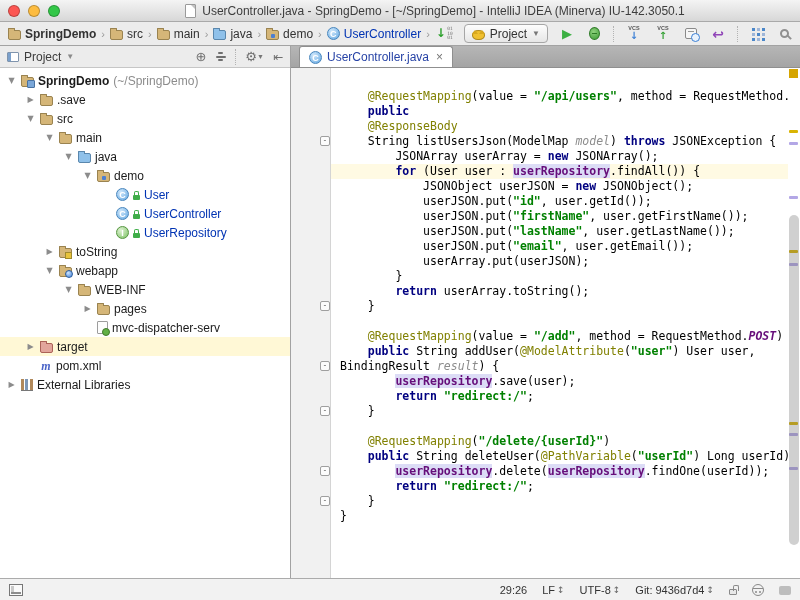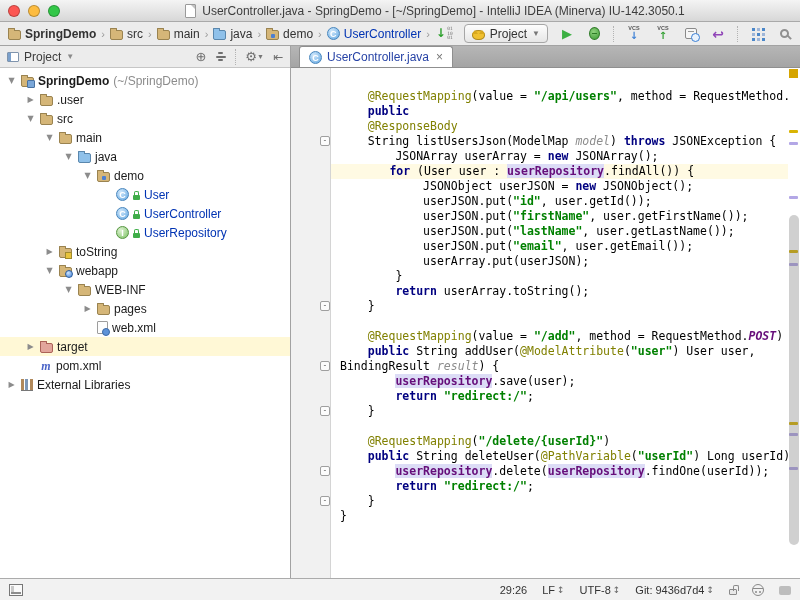--- a/index.html
+++ b/index.html
@@ -116,21 +116,21 @@
   .tab{height:21px;background:#fff;border:1px solid #8f8f8f;border-bottom:none;border-radius:3px 3px 0 0;
     display:flex;align-items:center;gap:5px;padding:0 9px;font-size:12px;color:var(--tab_text);}
   .tab .close{color:#777;font-size:12px;line-height:12px;margin-left:2px;}
   .ebody{flex:1;position:relative;background:#fff;overflow:hidden;}
   .gutter{position:absolute;left:0;top:0;bottom:0;width:40px;background:#f1f1f1;border-right:1px solid #d4d4d4;}
   .fold{position:absolute;left:29px;width:10px;height:10px;background:#fcfcfc;border:1px solid #9f9f9f;
     border-radius:2px;color:#666;font:8px/8px "DejaVu Sans Mono",monospace;text-align:center;z-index:3;}
   .codebox{position:absolute;left:41px;right:12px;top:0;bottom:0;padding:21px 0 0 8px;
     font:11.5px/15px "DejaVu Sans Mono",monospace;white-space:pre;color:#000;}
   .cline{height:15px;}
-  .cline.crow{background:var(--caret_row);margin-left:-9px;padding-left:3px;}
+  .cline.crow{background:var(--caret_row);margin-left:-9px;padding-left:9px;}
   .sg-p{color:#000;}
   .sg-k{color:var(--keyword);font-weight:bold;}
   .sg-st{color:var(--string);font-weight:bold;}
   .sg-a{color:var(--annotation);}
   .sg-sf{color:var(--field);font-weight:bold;font-style:italic;}
   .sg-fh{color:var(--field);font-weight:bold;background:var(--usage_bg);}
   .sg-g{color:var(--unused);font-style:italic;}
   .stripe{position:absolute;right:0;top:0;bottom:0;width:12px;background:#fff;z-index:4;}
   .sind{position:absolute;right:2px;top:1px;width:9px;height:9px;background:var(--indicator);}
   .smark{position:absolute;left:1px;width:9px;height:3px;border-radius:1px;}
@@ -283,21 +283,21 @@
       <div class="tree" id="tree">
           <div class="trow" style="padding-left: 6px;">
             <span class="tg">▼</span>
             <span class="ic ic-folder proj"></span>
             <span class="tlabel" style="font-weight: bold;">SpringDemo</span>
             <span class="tsuffix"> (~/SpringDemo)</span>
           </div>
           <div class="trow" style="padding-left: 25px;">
             <span class="tg">▶</span>
             <span class="ic ic-folder"></span>
-            <span class="tlabel">.user</span>
+            <span class="tlabel">.save</span>
           </div>
           <div class="trow" style="padding-left: 25px;">
             <span class="tg">▼</span>
             <span class="ic ic-folder"></span>
             <span class="tlabel">src</span>
           </div>
           <div class="trow" style="padding-left: 44px;">
             <span class="tg">▼</span>
             <span class="ic ic-folder"></span>
             <span class="tlabel">main</span>
@@ -345,22 +345,22 @@
             <span class="ic ic-folder"></span>
             <span class="tlabel">WEB-INF</span>
           </div>
           <div class="trow" style="padding-left: 82px;">
             <span class="tg">▶</span>
             <span class="ic ic-folder"></span>
             <span class="tlabel">pages</span>
           </div>
           <div class="trow" style="padding-left: 82px;">
             <span class="tg"></span>
-            <span class="ic ic-file xweb"></span>
-            <span class="tlabel">web.xml</span>
+            <span class="ic ic-file xspring"></span>
+            <span class="tlabel">mvc-dispatcher-serv</span>
           </div>
           <div class="trow hl" style="padding-left: 25px;">
             <span class="tg">▶</span>
             <span class="ic ic-folder excl"></span>
             <span class="tlabel">target</span>
           </div>
           <div class="trow" style="padding-left: 25px;">
             <span class="tg"></span>
             <span class="ic ic-maven">m</span>
             <span class="tlabel">pom.xml</span>

